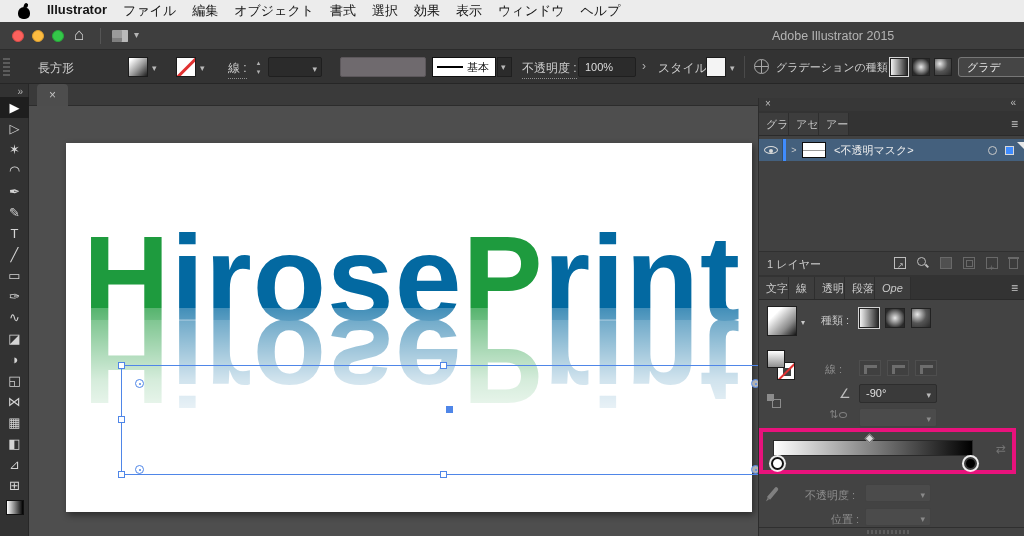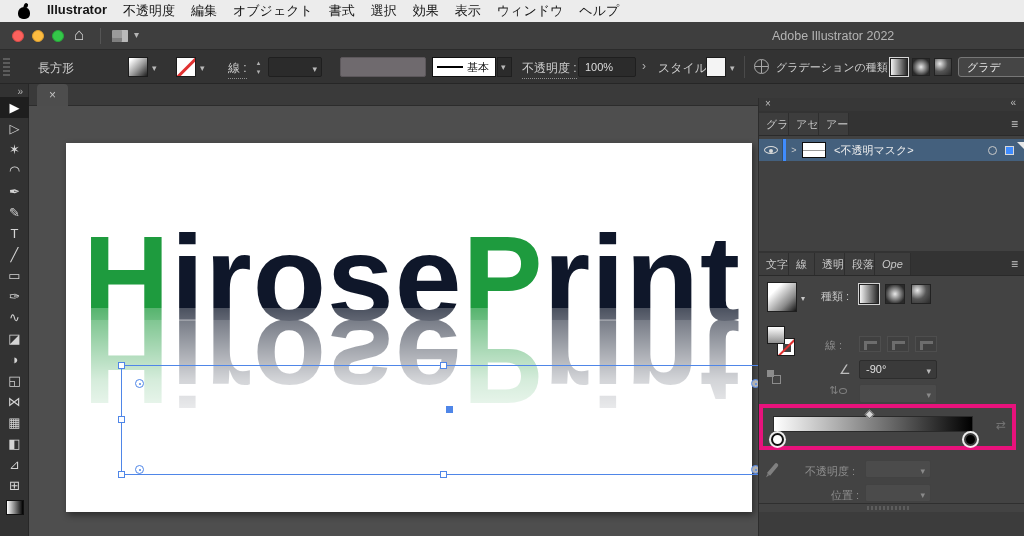--- a/index.html
+++ b/index.html
@@ -81,21 +81,21 @@
   .tabbar { position:absolute; left:29px; top:0; width:995px; height:22px; background:#3a3a3a; border-bottom:1px solid #2c2c2c; z-index:1; }
   .doc-tab { position:absolute; left:8px; top:0; height:22px; background:#4d4d4d; border-radius:4px 4px 0 0;
              display:flex; align-items:center; gap:8px; padding:0 12px; font-size:11px; color:#dedede; white-space:nowrap; }
   .doc-close { color:#c2c2c2; font-size:12px; }
 
   
   .canvas { position:absolute; left:29px; top:22px; width:995px; height:430px; background:#4e4e4e; overflow:hidden; z-index:0; }
   .artboard { position:absolute; left:37px; top:37px; width:686px; height:369px; background:#ffffff; box-shadow:2px 3px 7px rgba(0,0,0,.45); }
   .word { position:absolute; left:17px; top:75px; font-size:120px; font-weight:bold; line-height:120px; letter-spacing:1px; white-space:nowrap; }
   .word .g { color:#1e9b3e; }
-  .word .k { color:#0f172a; }
+  .word .k { color:#0369a1; }
   .reflection { top:159px; transform:scaleY(-1); opacity:.85; }
   .refl-fade { position:absolute; left:0; top:165px; width:686px; height:170px;
                background:linear-gradient(to bottom,rgba(255,255,255,.25) 0%,rgba(255,255,255,.78) 42%,#ffffff 75%); }
   
   .selbox { position:absolute; left:55px; top:222px; width:646px; height:110px; border:1px solid #4f86e8; z-index:2; }
   .handle { position:absolute; width:7px; height:7px; background:#fff; border:1px solid #4f86e8; }
   .h-tl{left:-4px;top:-4px}.h-tm{left:50%;margin-left:-4px;top:-4px}.h-tr{right:-4px;top:-4px}
   .h-ml{left:-4px;top:50%;margin-top:-4px}.h-mr{right:-4px;top:50%;margin-top:-4px}
   .h-bl{left:-4px;bottom:-4px}.h-bm{left:50%;margin-left:-4px;bottom:-4px}.h-br{right:-4px;bottom:-4px}
   .center-pt { position:absolute; left:324px; top:40px; width:7px; height:7px; background:#4f86e8; }
@@ -191,41 +191,41 @@
 </style>
 </head>
 <body>
 
 <div id="app">
 
   <div class="menubar">
     <span class="apple"></span>
     <span style="display:flex;gap:16px;">
         <span class="mb-item bold">Illustrator</span>
-        <span class="mb-item">不透明度</span>
+        <span class="mb-item">ファイル</span>
         <span class="mb-item">編集</span>
         <span class="mb-item">オブジェクト</span>
         <span class="mb-item">書式</span>
         <span class="mb-item">選択</span>
         <span class="mb-item">効果</span>
         <span class="mb-item">表示</span>
         <span class="mb-item">ウィンドウ</span>
         <span class="mb-item">ヘルプ</span>
       </span>
   </div>
 
   <div class="titlebar">
     <span class="light red"></span>
     <span class="light yellow"></span>
     <span class="light green"></span>
     <span class="home-icon">⌂</span>
     <span class="tb-sep"></span>
     <span class="layout-icon"></span>
     <span class="layout-chevron">▾</span>
-    <span class="app-title">Adobe Illustrator 2022</span>
+    <span class="app-title">Adobe Illustrator 2015</span>
   </div>
 
   <div class="controlbar">
     <span class="cb-grip"></span>
     <span class="cb-label" style="left:38px">長方形</span>
     <span class="swatch grad" style="left:128px"></span>
     <span class="chev" style="left:152px">▾</span>
     <span class="swatch none" style="left:176px"></span>
     <span class="chev" style="left:200px">▾</span>
     <span class="cb-label cb-link" style="left:228px">線 :</span>
@@ -331,20 +331,31 @@
             </span>
           <span class="layer-accent"></span>
           <span class="layer-expand">&gt;</span>
           <span class="layer-thumb"></span>
           <span class="layer-name">&lt;不透明マスク&gt;</span>
           <span class="layer-target"></span>
           <span class="layer-selsq"></span>
           <span class="layer-corner"></span>
         </div>
       </div>
+      <div class="layers-foot">
+        <span>1 レイヤー</span>
+        <span class="foot-icons">
+          <span class="fi fi-export"></span>
+          <span class="fi fi-search"></span>
+          <span class="fi fi-mask dim"></span>
+          <span class="fi fi-sub dim"></span>
+          <span class="fi fi-new dim"></span>
+          <span class="fi fi-trash dim"></span>
+        </span>
+      </div>
 
       <div class="tabrow">
         <span class="ptab t-narrow">文字</span>
         <span class="ptab t-narrow">線</span>
         <span class="ptab t-narrow">透明</span>
         <span class="ptab t-narrow">段落</span>
         <span class="ptab t-med">Ope</span>
         <span class="panel-menu">≡</span>
       </div>
 

